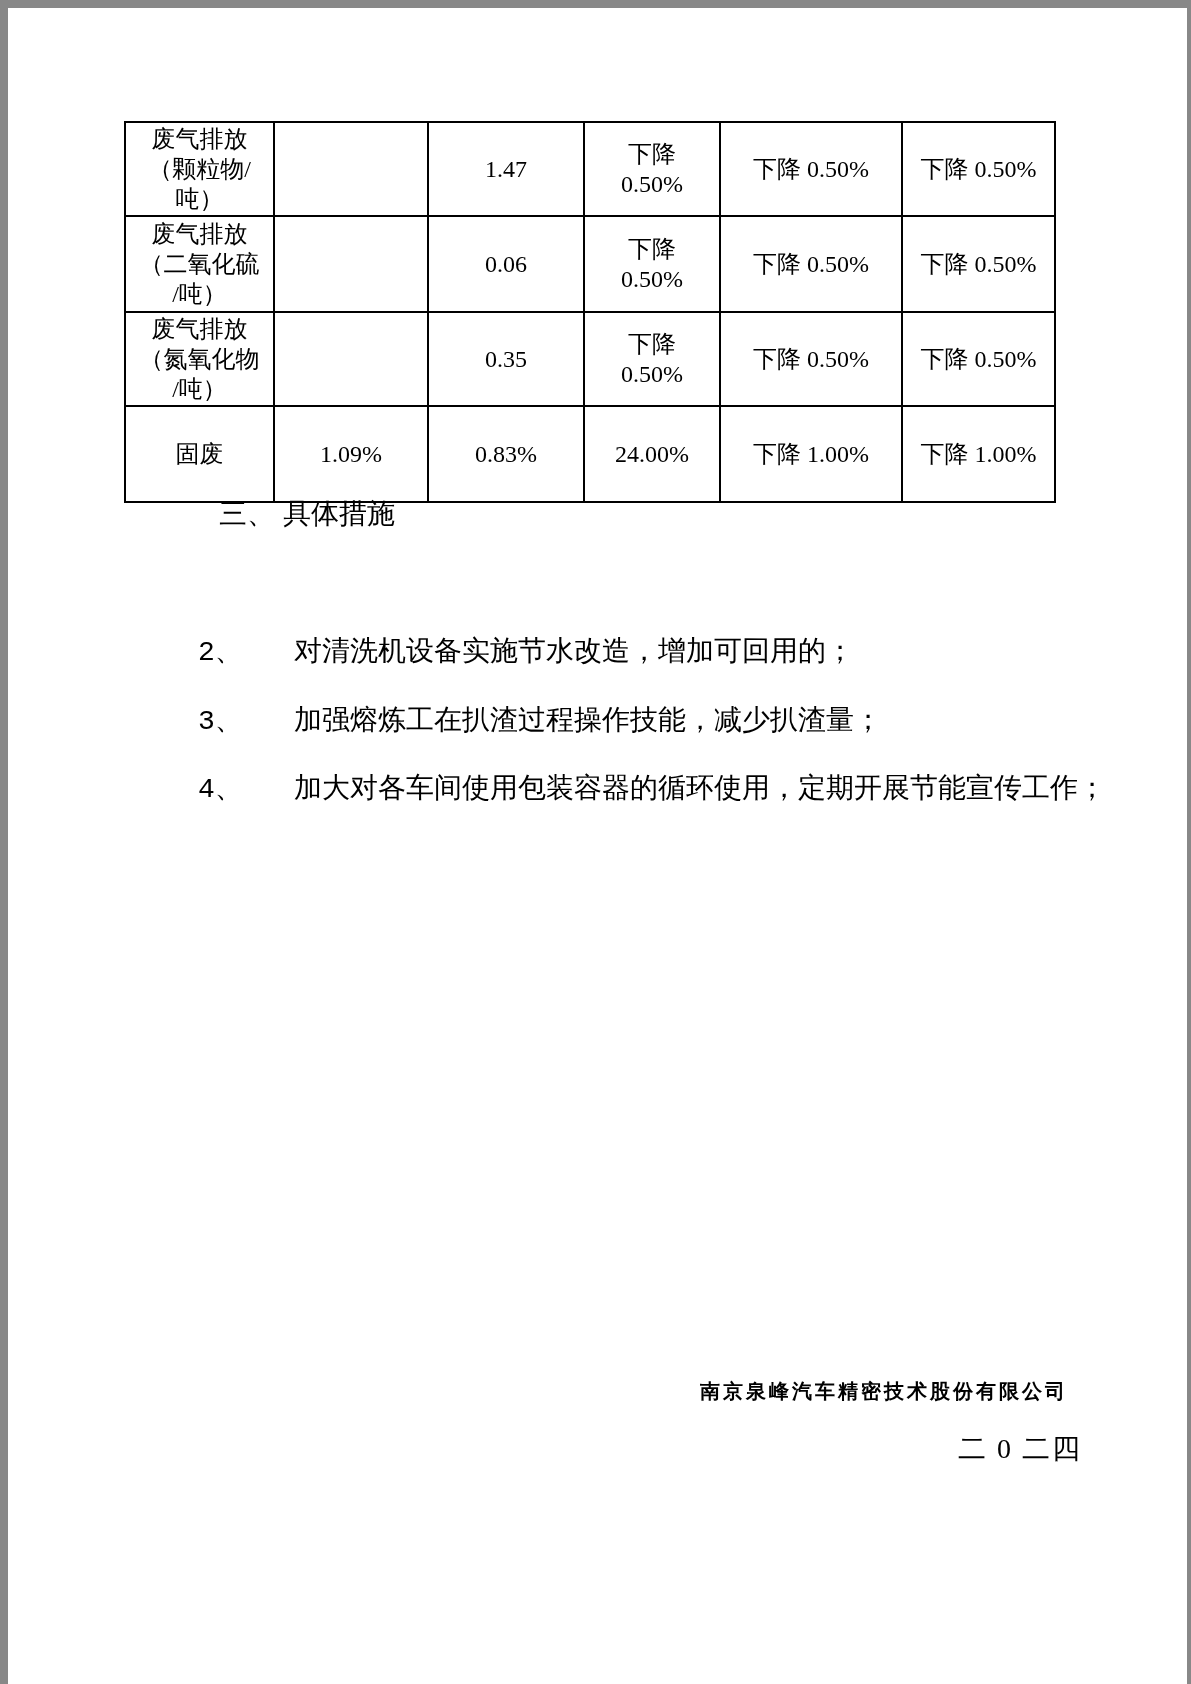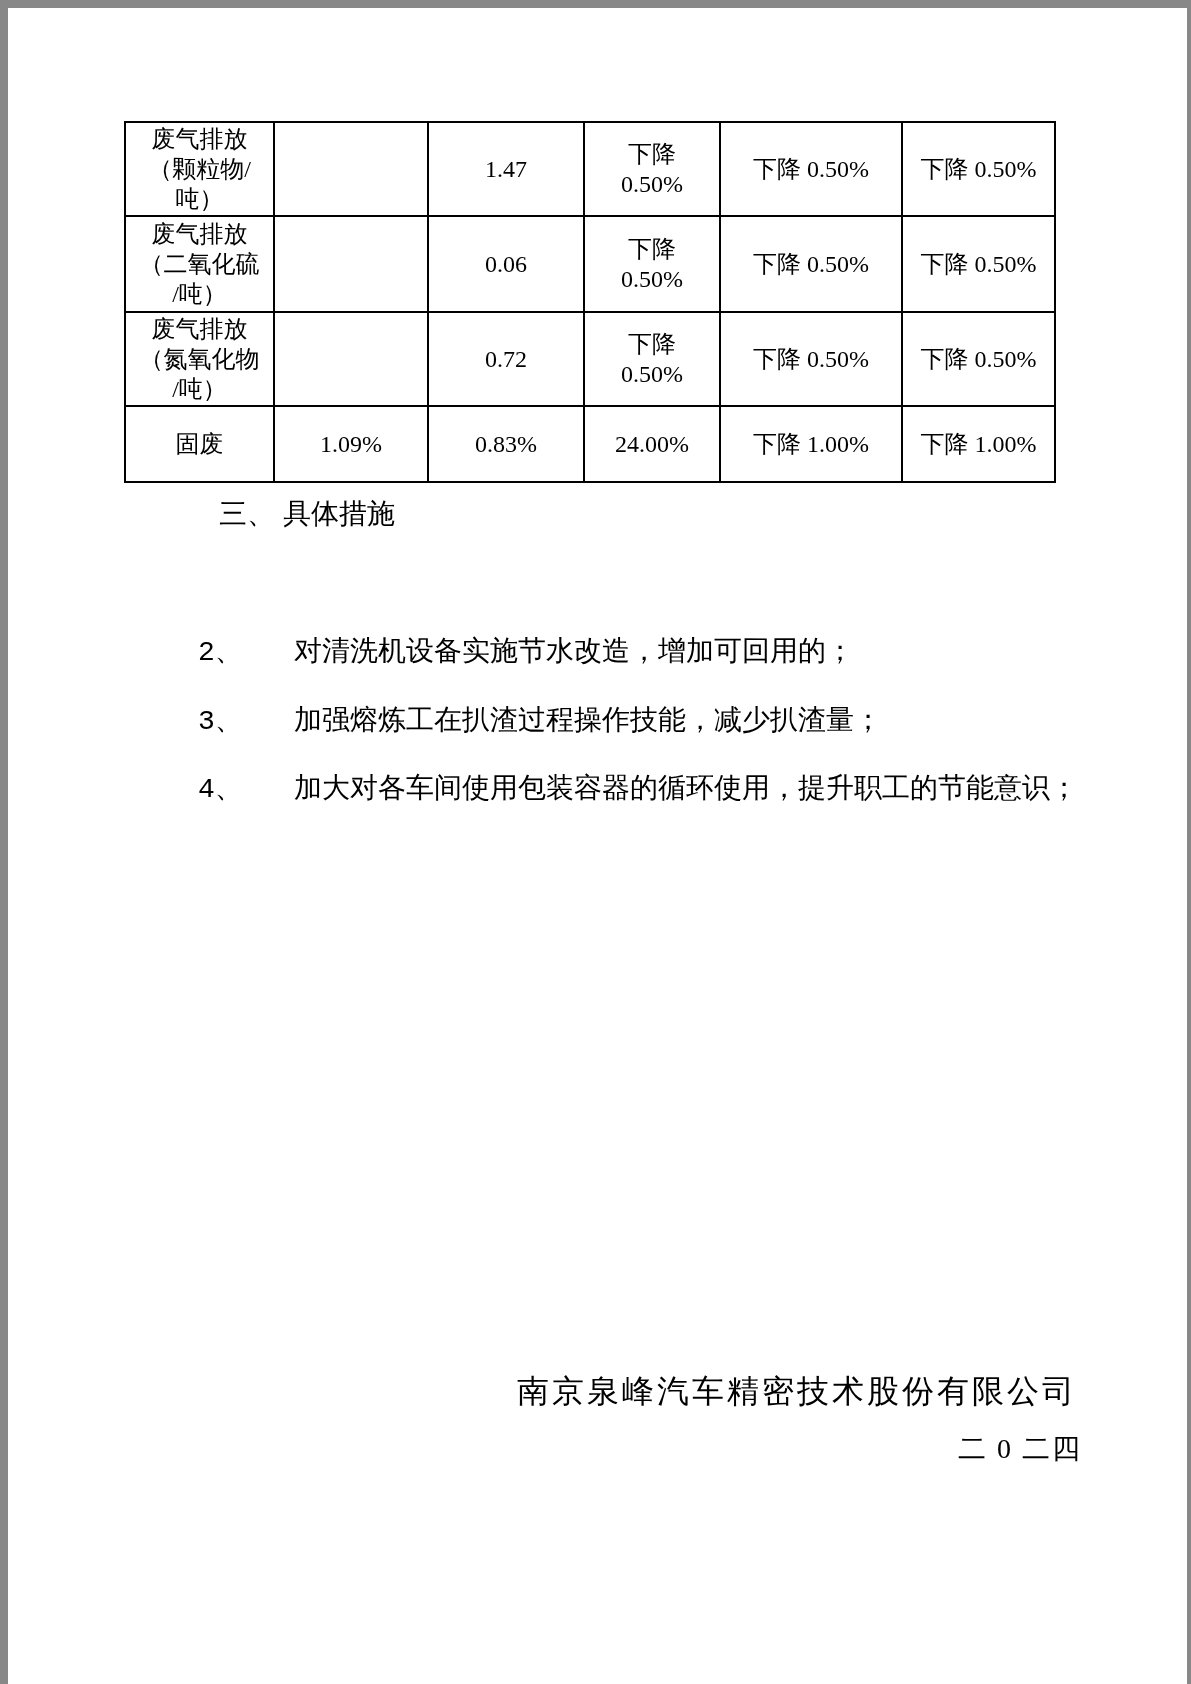--- a/index.html
+++ b/index.html
@@ -29,21 +29,21 @@
     text-align: center;
     vertical-align: middle;
     font-size: 24px;
     line-height: 30px;
     white-space: pre-line;
     padding: 0 2px;
   }
   tr.row-0 { height: 94px; }
   tr.row-1 { height: 96px; }
   tr.row-2 { height: 94px; }
-  tr.row-3 { height: 76px; }
+  tr.row-3 { height: 96px; }
 
   
   .text-line {
     position: absolute;
     font-size: 28px;
     line-height: 36px;
     white-space: nowrap;
     font-family: Liberation Mono, monospace;
   }
   .heading { left: 203px; top: 482px; }
@@ -56,25 +56,26 @@
   .item-1 { top: 619px; }
   .item-2 { top: 688px; }
   .item-3 { top: 756px; }
   .item-4 { top: 808px; line-height: 69px; white-space: normal; }
   .item-4 .txt { max-width: 775px; }
 
   
   .company-line {
     position: absolute;
     top: 1361px;
-    right: 118px;
-    font-size: 32px;
+    right: 127px;
+    font-size: 20px;
     line-height: 36px;
     letter-spacing: 3px;
     white-space: nowrap;
+    font-weight: bold;
   }
   .date-line {
     position: absolute;
     top: 1419px;
     right: 113px;
     font-size: 28px;
     line-height: 36px;
     letter-spacing: 2px;
     white-space: nowrap;
   }
@@ -114,21 +115,21 @@
         <td>下降
 0.50%</td>
         <td>下降 0.50%</td>
         <td>下降 0.50%</td>
       </tr>
       <tr class="row-2">
         <td>废气排放
 （氮氧化物
 /吨）</td>
         <td></td>
-        <td>0.72</td>
+        <td>0.35</td>
         <td>下降
 0.50%</td>
         <td>下降 0.50%</td>
         <td>下降 0.50%</td>
       </tr>
       <tr class="row-3">
         <td>固废</td>
         <td>1.09%</td>
         <td>0.83%</td>
         <td>24.00%</td>
@@ -142,19 +143,19 @@
     <span class="no">三、</span><span>具体措施</span>
   </div>
 
   <div class="text-line item item-1">
     <span class="no">2、</span><span class="txt">对清洗机设备实施节水改造，增加可回用的；</span>
   </div>
   <div class="text-line item item-2">
     <span class="no">3、</span><span class="txt">加强熔炼工在扒渣过程操作技能，减少扒渣量；</span>
   </div>
   <div class="text-line item item-3">
-    <span class="no">4、</span><span class="txt">加大对各车间使用包装容器的循环使用，提升职工的节能意识；</span>
+    <span class="no">4、</span><span class="txt">加大对各车间使用包装容器的循环使用，定期开展节能宣传工作；</span>
   </div>
 
   <div class="company-line">南京泉峰汽车精密技术股份有限公司</div>
   <div class="date-line">二 0 二四</div>
 
 </div>
 
 </body></html>

